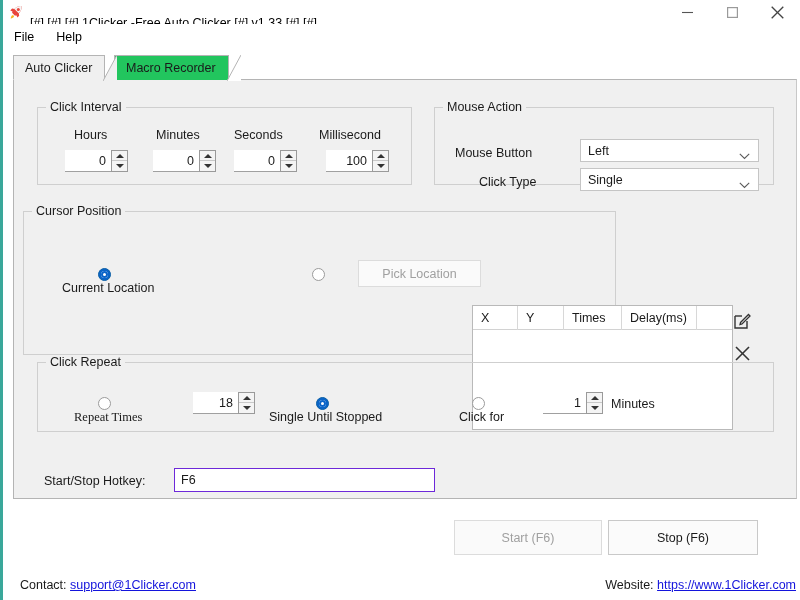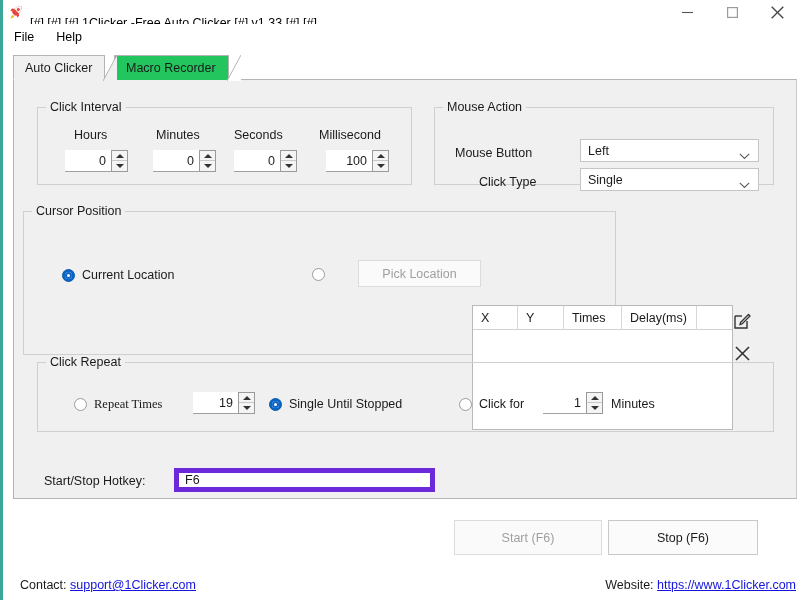--- a/index.html
+++ b/index.html
@@ -149,20 +149,21 @@
   }
   .combo .chev {
     position: absolute; right: 8px; top: 50%;
     margin-top: -2px;
   }
 
   
   .radio-wrap {
     position: absolute; display: flex; align-items: center;
     white-space: nowrap;
+    flex-direction: column;
   }
   .radio {
     width: 13px; height: 13px; border-radius: 50%;
     border: 1px solid #9b9b9b; background: #fff;
     flex: 0 0 13px; margin-right: 7px;
     position: relative;
   }
   .radio.on {
     border: 1px solid #0b5fa5;
     background: #0a64c8;
@@ -210,21 +211,21 @@
   .sideicon {
     position: absolute;
     width: 20px; height: 20px;
     display: flex; align-items: center; justify-content: center;
   }
 
   
   .textfield {
     position: absolute;
     background: #ffffff;
-    border: 5px solid #6d28d9;
+    border: 1px solid #6d28d9;
     display: flex; align-items: center;
     padding-left: 6px;
     font-size: 12.5px; color: #1a1a1a;
   }
 
   
   .footer {
     position: absolute; left: 0; bottom: 0; right: 0; height: 26px;
   }
   .foot-left { position: absolute; left: 17px; top: 4px; font-size: 12.5px; color: #1a1a1a; white-space: nowrap; }
@@ -417,21 +418,21 @@
     </div>
 
     <div class="group" style="left:23px; top:282px; width:737px; height:70px;">
       <div class="group-title">Click Repeat</div>
 
       <div class="radio-wrap" style="left:36px; top:34px;font-family:Liberation Serif, serif;">
         <span class="radio"></span>
         <span class="radio-lbl">Repeat Times</span>
       </div>
       <div class="spin" style="left:155px; top:29px; width:62px;">
-        <div class="spin-field">19</div>
+        <div class="spin-field">18</div>
         <div class="spin-btns">
           <div class="spin-btn top">
               <span class="arrow-up"></span>
             </div>
           <div class="spin-btn">
               <span class="arrow-dn"></span>
             </div>
         </div>
       </div>
 

